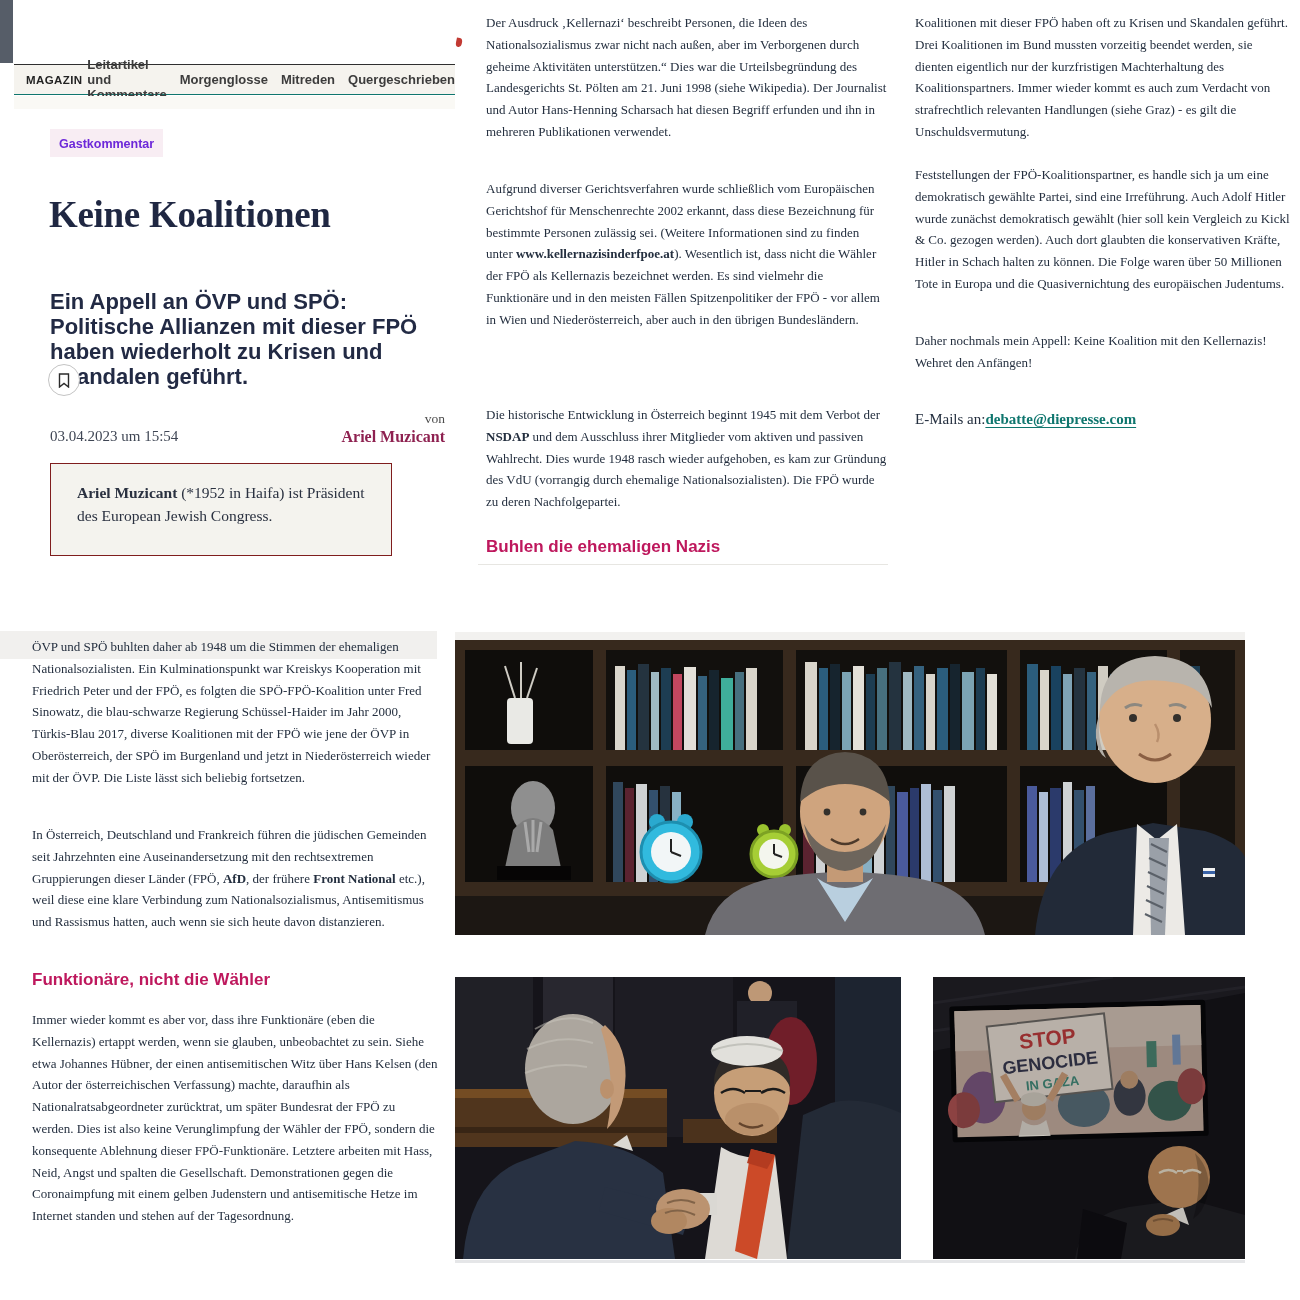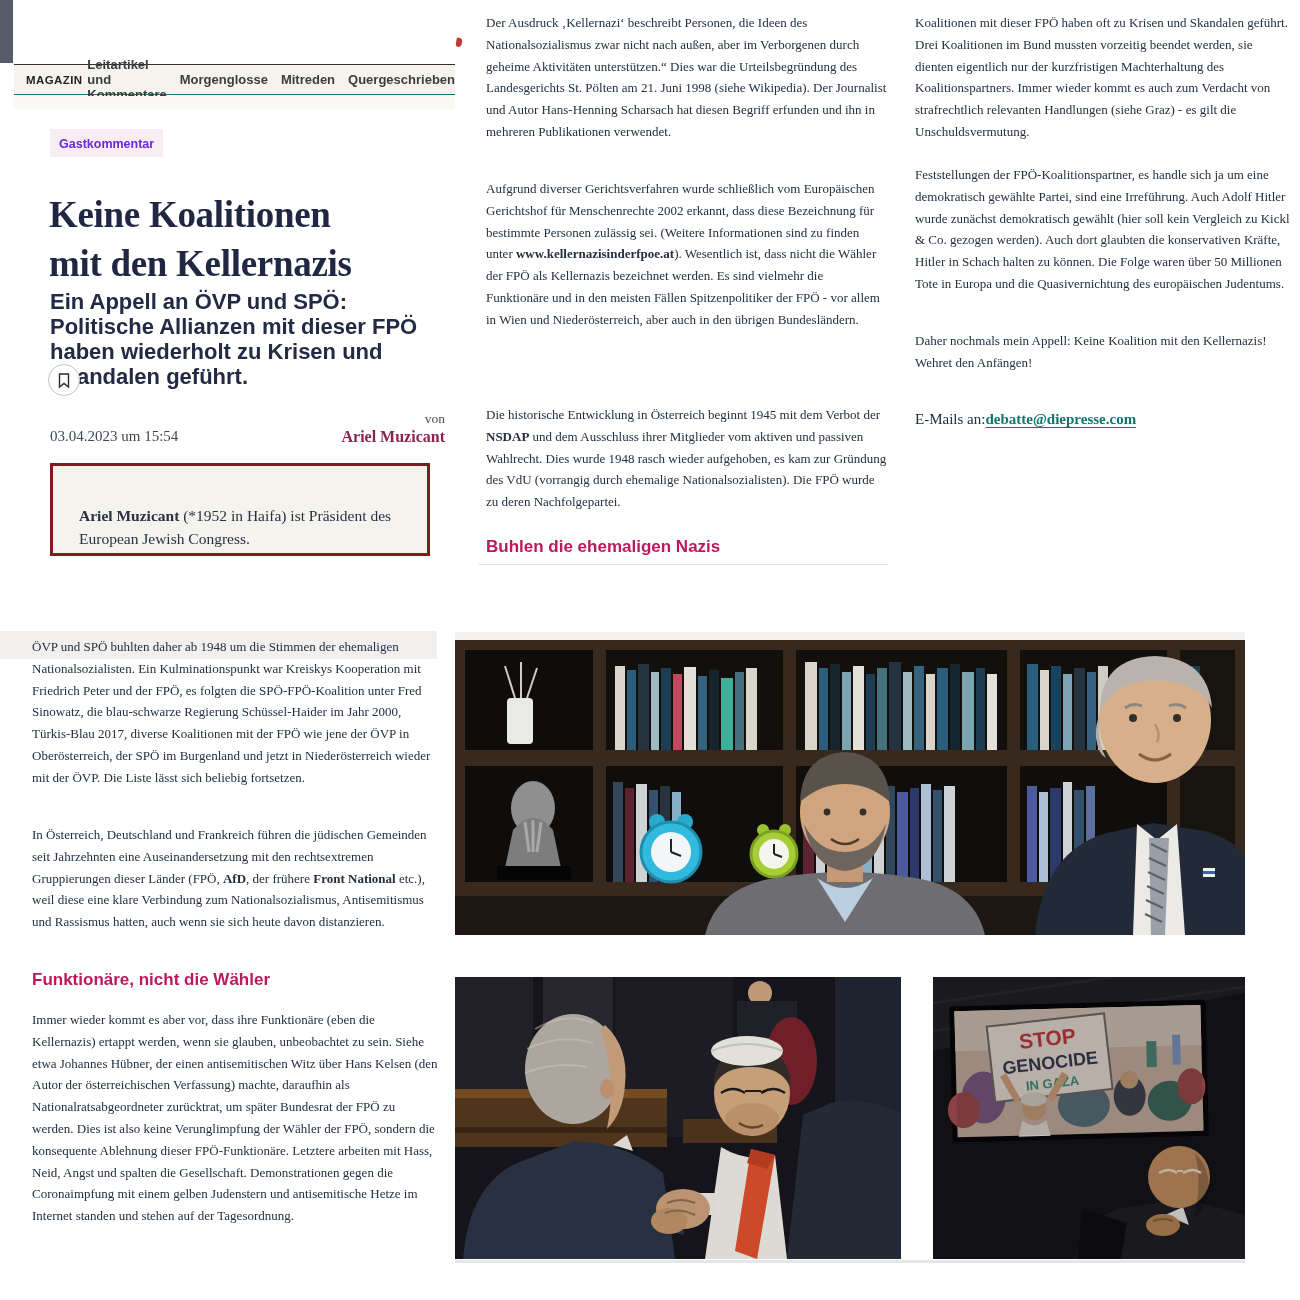--- a/index.html
+++ b/index.html
@@ -40,40 +40,39 @@
   </div>
   <div class="abs" style="left:14px;top:96px;width:441px;height:13px;background:#faf9f5;"></div>
 
   <div class="abs" style="left:50px;top:129px;background:#f8edf3;padding:5px 9px;">
     <span style="font-family:'Liberation Sans',sans-serif;font-weight:700;font-size:12.5px;color:#6d28d9;margin-top:20px;">Gastkommentar</span>
   </div>
 
   <div class="abs" style="left:49px;top:190px;width:400px;font-family:'Liberation Serif',serif;
               font-weight:700;font-size:37px;line-height:49px;color:#1f2742;letter-spacing:-0.3px;">
     <div>Keine Koalitionen</div>
-    <div>mit den Kellernazis</div>
   </div>
 
   <div class="abs" style="left:50px;top:289px;width:396px;font-family:'Liberation Sans',sans-serif;
               font-weight:600;font-size:22px;line-height:25px;color:#222a44;">Ein Appell an ÖVP und SPÖ: Politische Allianzen mit dieser FPÖ haben wiederholt zu Krisen und Skandalen geführt.</div>
 
   <div class="abs" style="left:48px;top:364px;width:30px;height:30px;border:1px solid #c4c4c4;border-radius:50%;
               background:#fff;display:flex;align-items:center;justify-content:center;">
     <svg width="12" height="15" viewBox="0 0 12 15">
       <path d="M1.5 1 h9 v13 l-4.5 -3.6 l-4.5 3.6 z" fill="none" stroke="#2b2b2b" stroke-width="1.4"></path>
     </svg>
   </div>
 
   <div class="abs" style="left:50px;top:428px;font-size:15px;color:#3f4654;">03.04.2023 um 15:54</div>
   <div class="abs" style="left:50px;top:411px;width:395px;text-align:right;font-size:13.5px;color:#4c4c4c;">von</div>
   <div class="abs" style="left:50px;top:428px;width:395px;text-align:right;font-weight:700;
               font-size:16px;color:#8e2150;">Ariel Muzicant</div>
 
-  <div class="abs" style="left:50px;top:463px;width:380px;height:93px;background:#f4f3ee;
-              border:3px solid #7f1d1d;box-sizing:border-box;padding:38px 26px;">
+  <div class="abs" style="left:50px;top:463px;width:342px;height:93px;background:#f4f3ee;
+              border:1px solid #7f1d1d;box-sizing:border-box;padding:17px 26px;">
     <span style="font-weight:700;font-size:15.5px;line-height:23px;color:#2a3140;">Ariel Muzicant</span><span style="font-size:15.5px;line-height:23px;color:#2a3140;"> (*1952 in Haifa) ist Präsident des European Jewish Congress.</span>
   </div>
 
   <p class="para" style="left:486px;top:12px;width:402px;margin:0;">Der Ausdruck ‚Kellernazi‘ beschreibt Personen, die Ideen des Nationalsozialismus zwar nicht nach außen, aber im Verborgenen durch geheime Aktivitäten unterstützen.“ Dies war die Urteilsbegründung des Landesgerichts St. Pölten am 21. Juni 1998 (siehe Wikipedia). Der Journalist und Autor Hans-Henning Scharsach hat diesen Begriff erfunden und ihn in mehreren Publikationen verwendet.</p>
 
   <p class="para" style="left:486px;top:178px;width:402px;margin:0;">
     <span>Aufgrund diverser Gerichtsverfahren wurde schließlich vom Europäischen Gerichtshof für Menschenrechte 2002 erkannt, dass diese Bezeichnung für bestimmte Personen zulässig sei. (Weitere Informationen sind zu finden unter </span><span class="b">www.kellernazisinderfpoe.at</span><span>). Wesentlich ist, dass nicht die Wähler der FPÖ als Kellernazis bezeichnet werden. Es sind vielmehr die Funktionäre und in den meisten Fällen Spitzenpolitiker der FPÖ - vor allem in Wien und Niederösterreich, aber auch in den übrigen Bundesländern.</span>
   </p>
 
   <p class="para" style="left:486px;top:404px;width:402px;margin:0;">

